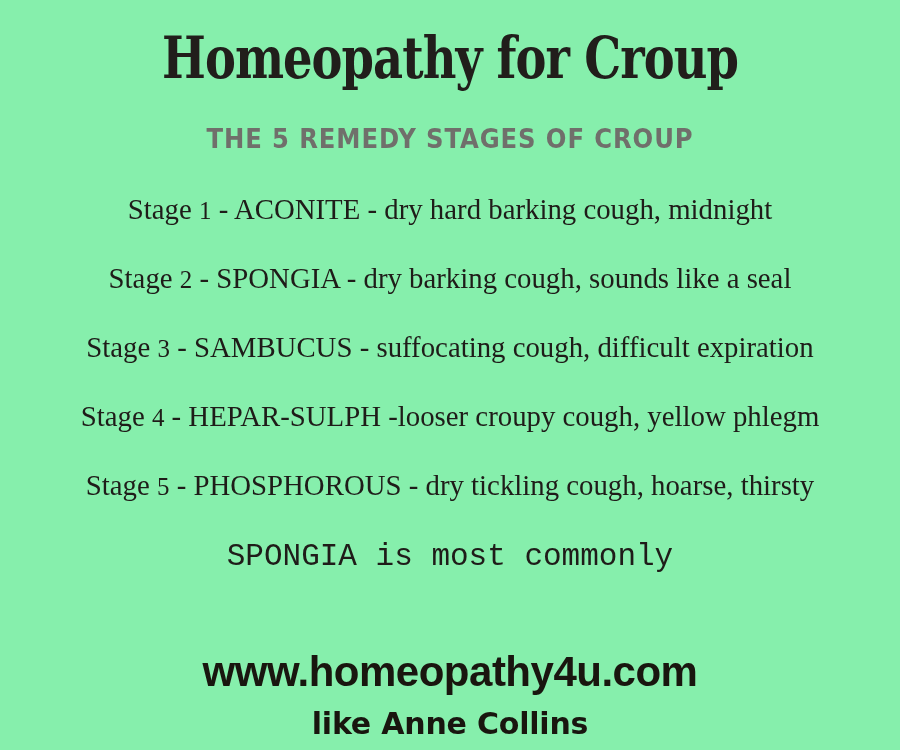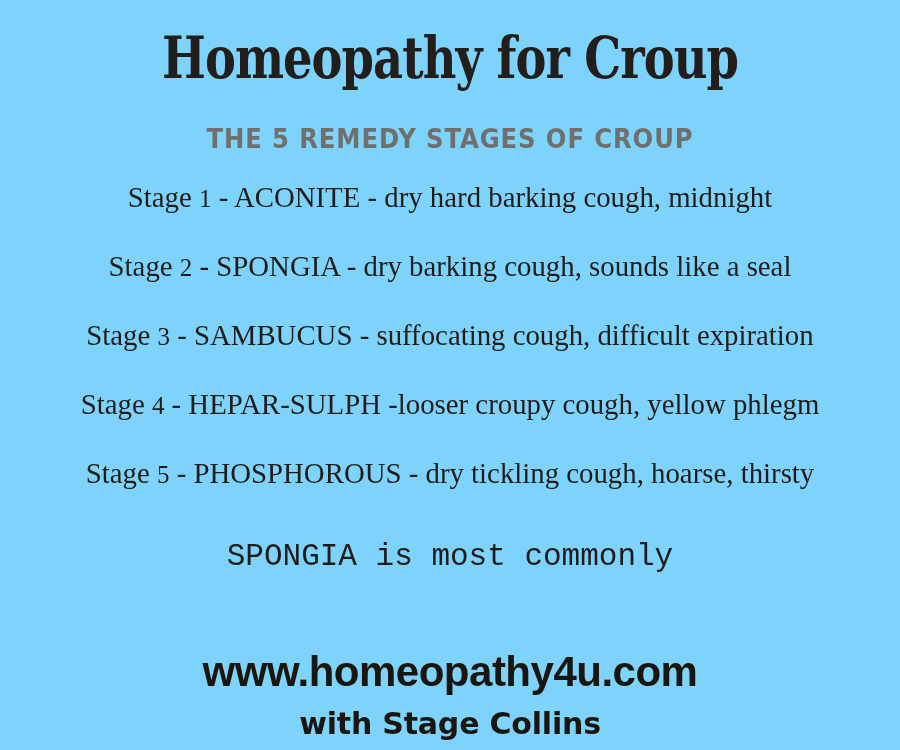--- a/index.html
+++ b/index.html
@@ -10,21 +10,21 @@
     width: 900px;
     height: 750px;
     background: #FCEF51;
     font-family: "Liberation Serif", serif;
     overflow: hidden;
   }
   .poster {
     position: relative;
     width: 900px;
     height: 750px;
-    background: #7dd3fc;
+    background: #86efac;
     box-sizing: border-box;
   }
 
   
   .title {
     position: absolute;
     top: 25px;
     left: 0;
     width: 900px;
     text-align: center;
@@ -53,21 +53,21 @@
     letter-spacing: 1.0px;
     color: #706F6B;
     transform: scaleX(0.90);
     transform-origin: 50% 50%;
     white-space: nowrap;
   }
 
   
   .stages {
     position: absolute;
-    top: 180px;
+    top: 192px;
     left: 0;
     width: 800px;
   }
   .stage-line {
     width: 900px;
     text-align: center;
     font-family: "Liberation Serif", "DejaVu Serif", serif;
     font-size: 30px;
     line-height: 34px;
     color: #1F1C19;
@@ -183,15 +183,15 @@
     </div>
 
   </div>
 
   <div class="conclusion">
     <div>SPONGIA is most commonly</div>
   </div>
 
   <div class="footer-url">www.homeopathy4u.com</div>
 
-  <div class="footer-byline">with Stage Collins</div>
+  <div class="footer-byline">like Anne Collins</div>
 
 </div>
 
 </body></html>

